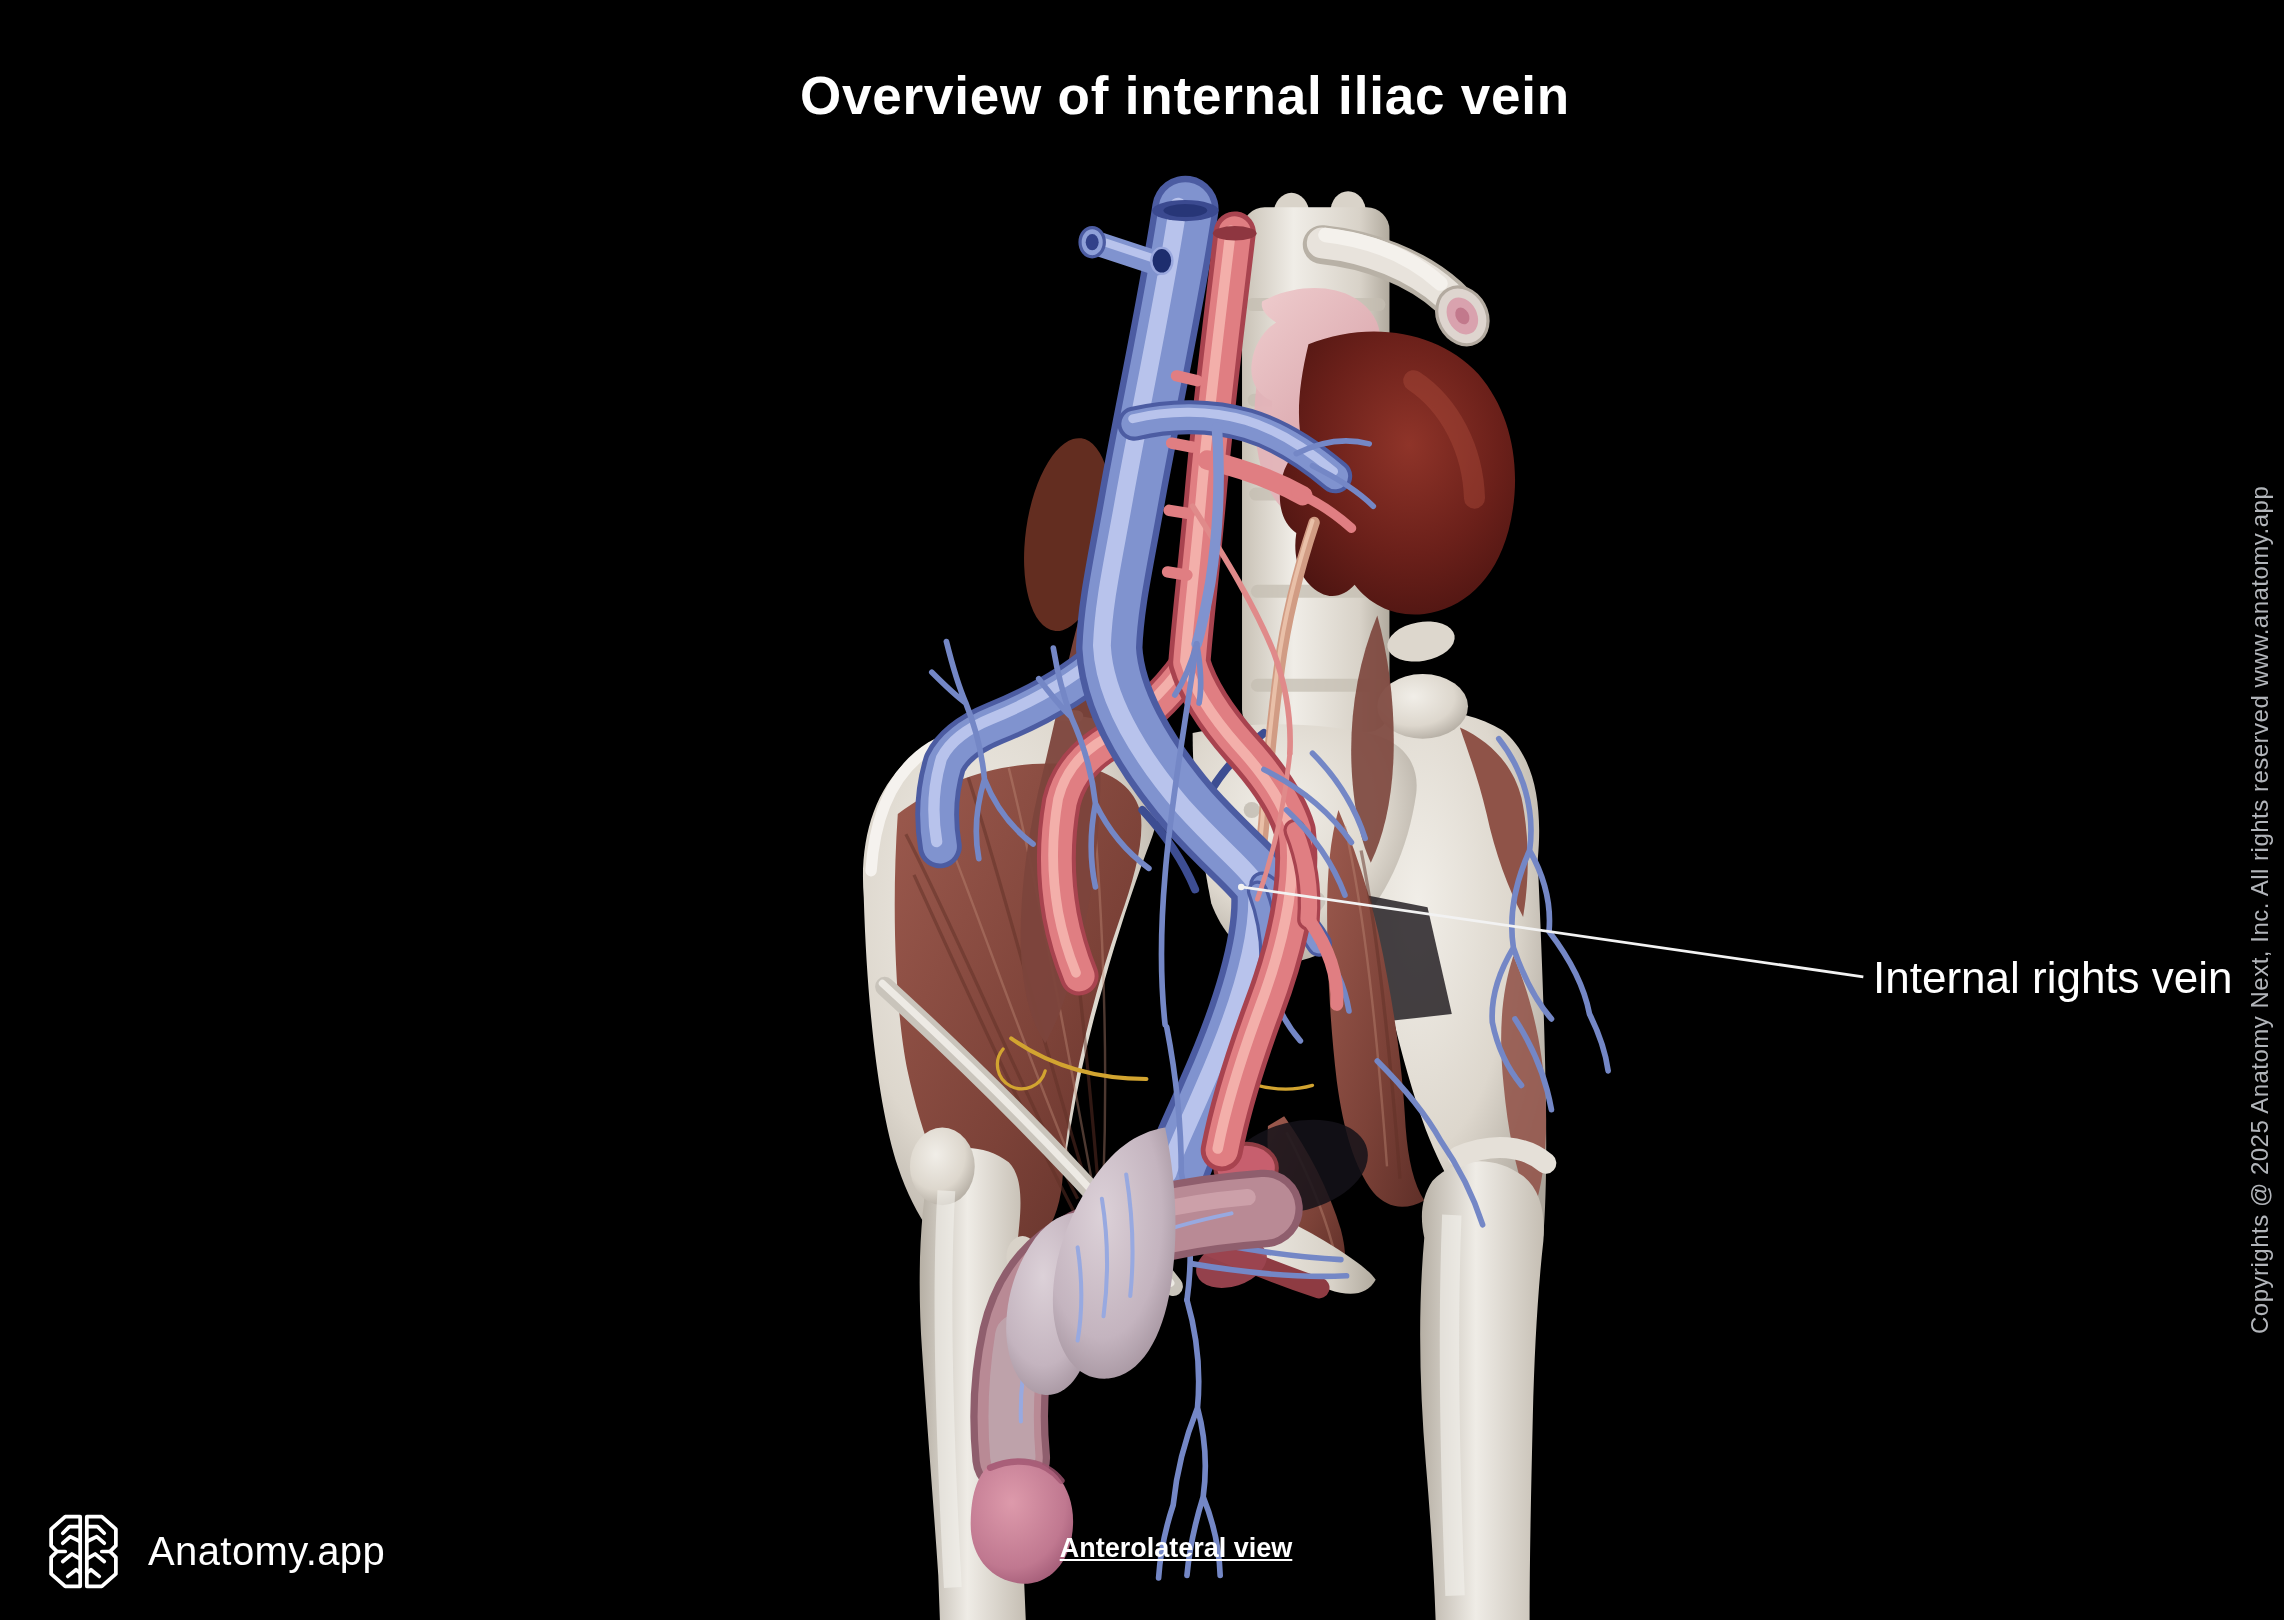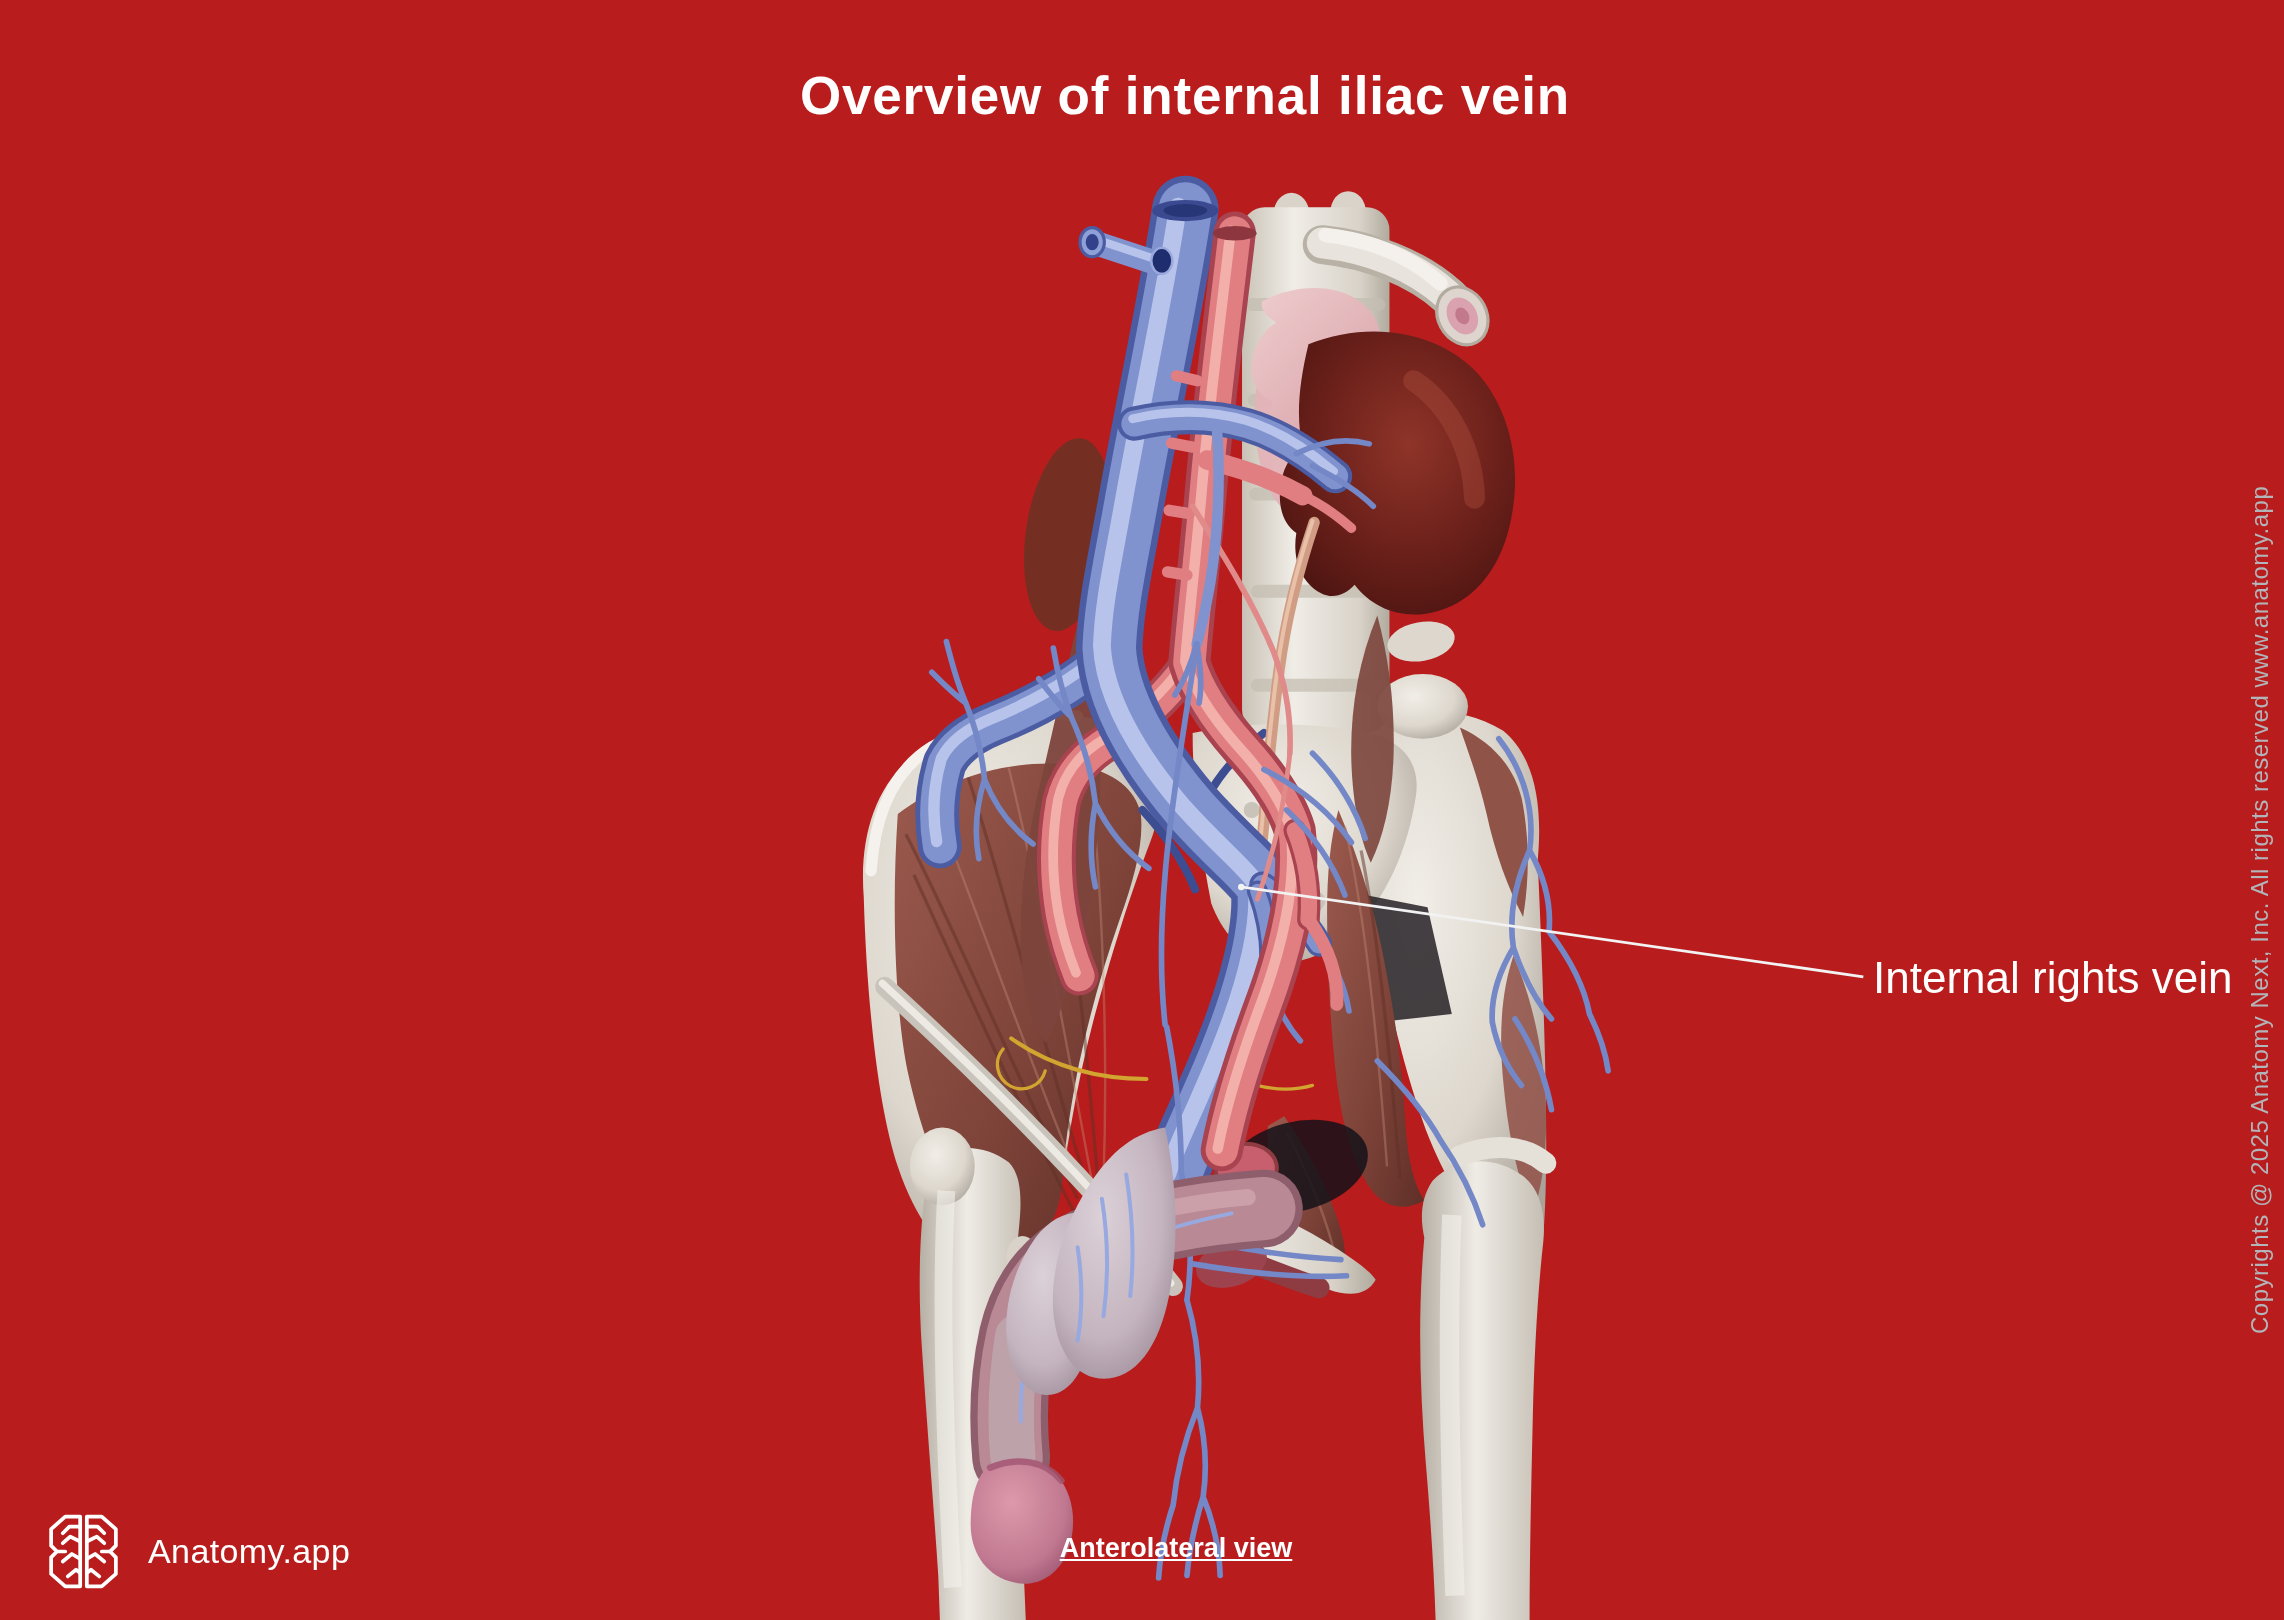--- a/index.html
+++ b/index.html
@@ -1,27 +1,27 @@
 <!DOCTYPE html>
 <html style="font-size:13px"><head>
 <meta charset="utf-8">
 <style>
   html,body{margin:0;padding:0;background:#101318;}
-  .canvas{position:relative;width:2284px;height:1620px;background:#b91c1c;overflow:hidden;
+  .canvas{position:relative;width:2284px;height:1620px;background:#000000;overflow:hidden;
           font-family:"Liberation Sans",sans-serif;}
   .page-title{position:absolute;top:65px;left:1185px;transform:translateX(-50%);
           font-size:53px;font-weight:700;color:#ffffff;letter-spacing:0.8px;white-space:nowrap;}
   .figure-svg{position:absolute;left:0;top:0;width:2284px;height:1620px;}
   .anno-label{position:absolute;top:953px;left:1873px;font-size:44px;font-weight:400;
           color:#ffffff;white-space:nowrap;}
   .caption{position:absolute;top:1533px;left:1176px;transform:translateX(-50%);
           font-size:27px;font-weight:600;color:#ffffff;white-space:nowrap;text-decoration:underline;}
   .brand{position:absolute;left:42px;top:1510px;display:flex;align-items:center;gap:23px;}
   .brand-icon{width:83px;height:83px;flex:0 0 auto;}
-  .brand-name{font-size:34px;color:#ffffff;font-weight:400;letter-spacing:0.4px;white-space:nowrap;}
+  .brand-name{font-size:40px;color:#ffffff;font-weight:400;letter-spacing:0.4px;white-space:nowrap;}
   .copyright{position:absolute;right:6.5px;top:365px;height:1090px;width:36px;
           display:flex;align-items:center;justify-content:center;
           writing-mode:vertical-rl;transform:rotate(180deg);
           font-size:24px;color:#b2b5ba;letter-spacing:0.5px;white-space:nowrap;}
   
   .v-b{fill:none;stroke:#4c5ca2;stroke-linecap:round;stroke-linejoin:round;}
   .v-m{fill:none;stroke:#8093cf;stroke-linecap:round;stroke-linejoin:round;}
   .v-h{fill:none;stroke:#c6d0f2;stroke-linecap:round;stroke-linejoin:round;opacity:.8;}
   .a-b{fill:none;stroke:#a8434f;stroke-linecap:round;stroke-linejoin:round;}
   .a-m{fill:none;stroke:#e07e82;stroke-linecap:round;stroke-linejoin:round;}

